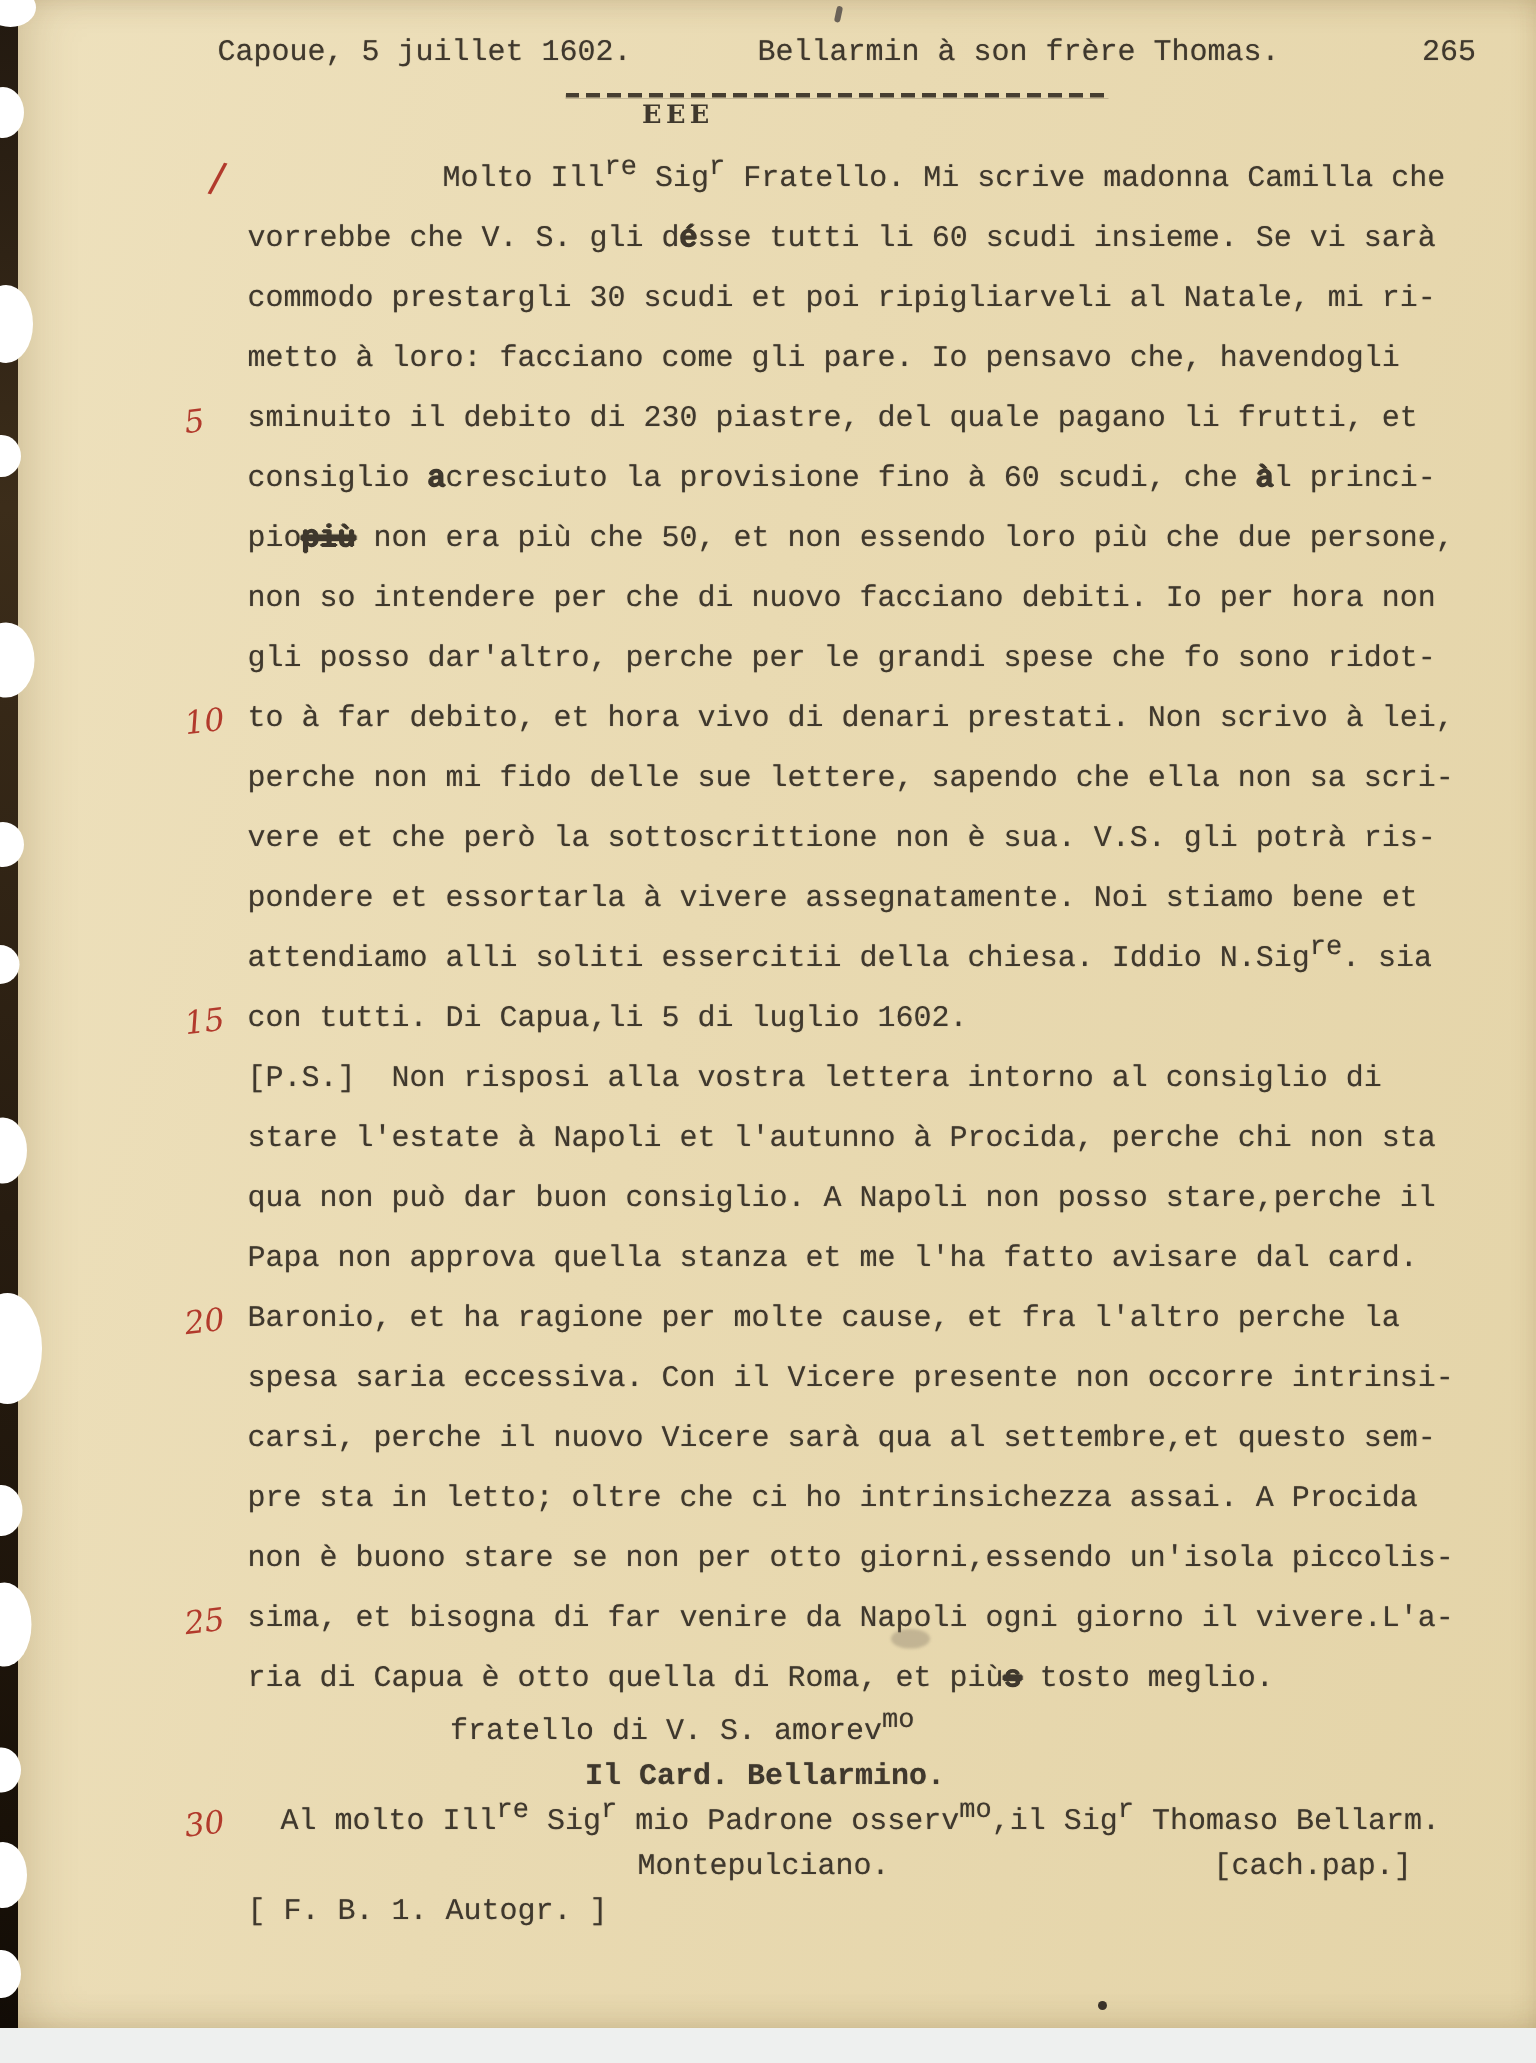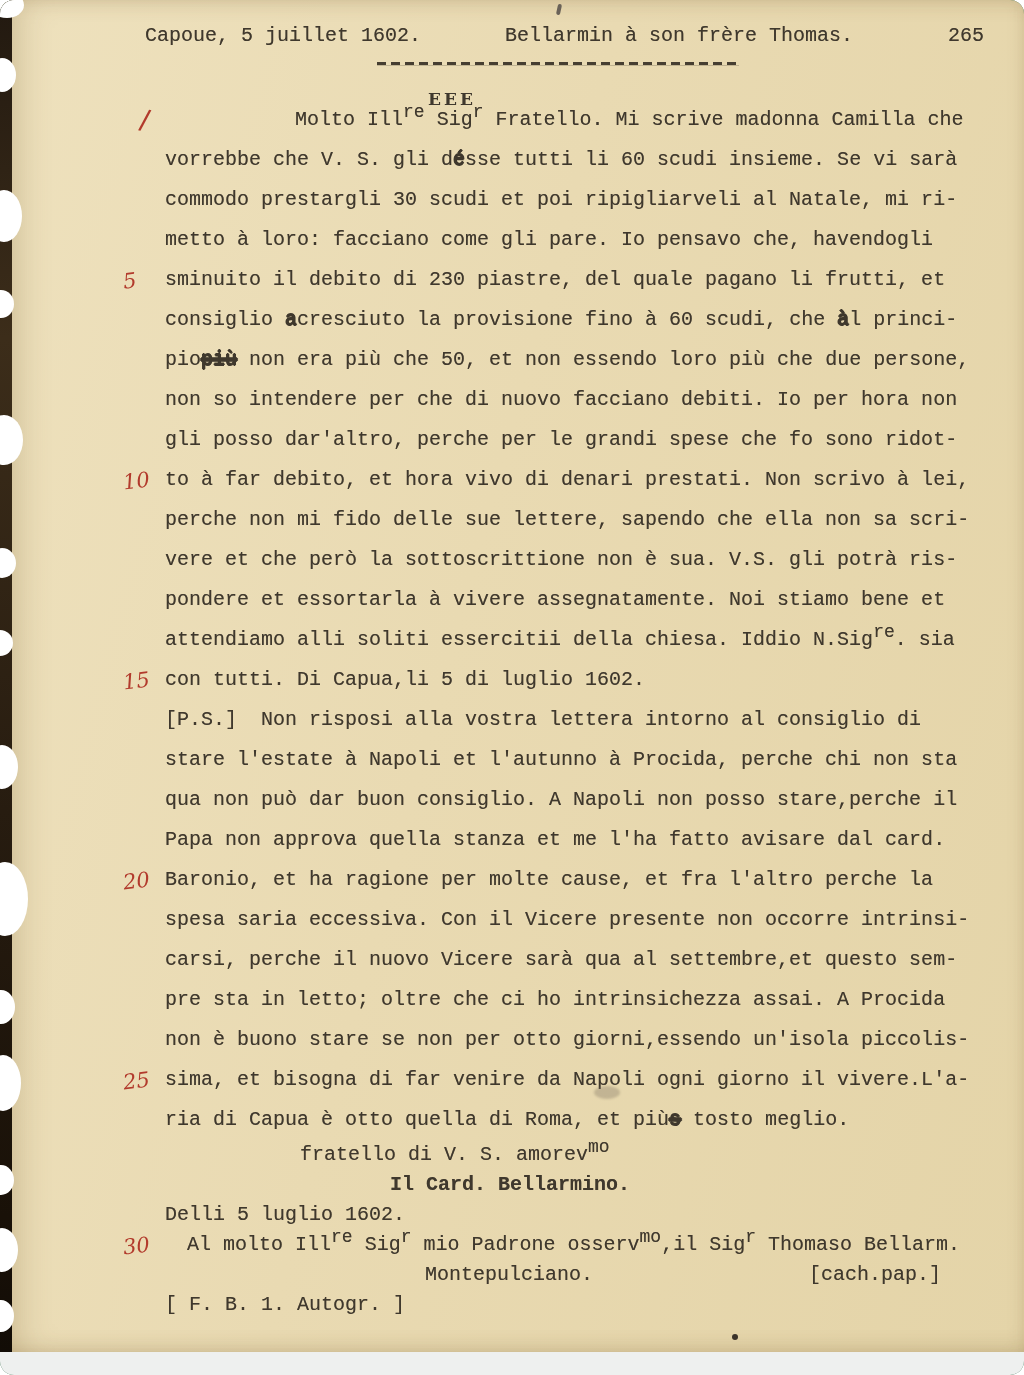--- a/index.html
+++ b/index.html
@@ -1,38 +1,38 @@
 <!DOCTYPE html>
 <html><head>
 <meta charset="utf-8">
 <style>
   html,body{margin:0;padding:0;background:#ffffff;}
   .scan{position:relative;width:1024px;height:1375px;overflow:hidden;background:#14532d;
-        font-family:"Liberation Mono","DejaVu Sans Mono",monospace;border-radius:14px;}
+        font-family:"Liberation Mono","DejaVu Sans Mono",monospace;}
   .paper{position:absolute;left:0;top:0;width:1024px;height:1352px;
         background:linear-gradient(105deg,#eee1bd 0%,#e9dab2 45%,#e4d4a8 100%);
         box-shadow:inset 30px 0 38px -18px rgba(110,80,35,.32),
                    inset -10px 0 20px -12px rgba(110,80,35,.16),
                    inset 0 -12px 24px -14px rgba(110,80,35,.22),
                    inset 0 14px 22px -16px rgba(110,80,35,.18);}
   .edge-strip{position:absolute;left:0;top:0;width:12px;height:1352px;
         background:linear-gradient(180deg,#221910,#3c2d1a 25%,#271c10 60%,#191108 90%,#120c06);}
   .notch{position:absolute;background:#ffffff;border-radius:50%;}
   .bottom-band{position:absolute;left:0;top:1352px;width:1024px;height:23px;background:#eef0ef;}
 
   .hdr{position:absolute;font-size:20px;color:#3f382d;text-shadow:0 0 .6px rgba(63,56,45,.55);white-space:pre;}
   .dateline{left:145px;top:24px;}
   .title{left:505px;top:24px;}
   .pageno{left:948px;top:24px;}
 
   .dashes{position:absolute;left:377px;top:62px;width:362px;height:3px;
         background:repeating-linear-gradient(90deg,#463e31 0 9px,rgba(0,0,0,0) 9px 14px);
         box-shadow:0 1px 0 rgba(70,62,49,.25);}
   .eee{position:absolute;left:428px;top:67px;font-family:"DejaVu Serif",serif;font-weight:bold;
-        font-size:17px;letter-spacing:3px;color:#3f382d;margin-top:22px;}
+        font-size:17px;letter-spacing:3px;color:#3f382d;}
 
   .lines{position:absolute;left:165px;top:100px;width:850px;color:#3f382d;font-size:20px;
         text-shadow:0 0 .6px rgba(63,56,45,.5);}
   .line{position:relative;height:40px;line-height:40px;white-space:pre;}
   .line.tight{height:30px;line-height:30px;}
   .marker{position:absolute;left:-42px;top:1px;font-family:"DejaVu Serif",serif;font-style:italic;
         color:#b23a2c;font-size:21px;transform:rotate(-7deg);text-shadow:none;}
   .marker.slash{left:-24px;top:-1px;font-style:normal;font-weight:bold;font-size:22px;
         transform:rotate(14deg) scaleY(1.25);}
   .sup{display:inline-block;font-size:18px;transform:translateY(-8px);line-height:1;}
@@ -82,21 +82,20 @@
         <div class="line"><span>Papa non approva quella stanza et me l'ha fatto avisare dal card.</span></div>
         <div class="line"><span class="marker">20</span><span>Baronio, et ha ragione per molte cause, et fra l'altro perche la</span></div>
         <div class="line"><span>spesa saria eccessiva. Con il Vicere presente non occorre intrinsi-</span></div>
         <div class="line"><span>carsi, perche il nuovo Vicere sarà qua al settembre,et questo sem-</span></div>
         <div class="line"><span>pre sta in letto; oltre che ci ho intrinsichezza assai. A Procida</span></div>
         <div class="line"><span>non è buono stare se non per otto giorni,essendo un'isola piccolis-</span></div>
         <div class="line"><span class="marker">25</span><span>sima, et bisogna di far venire da Napoli ogni giorno il vivere.L'a-</span></div>
         <div class="line"><span>ria di Capua è otto quella di Roma, et più</span><span class="ov strike">s</span><span> tosto meglio.</span></div>
         <div class="line tight" style="padding-left: 135px;"><span>fratello di V. S. amorev</span><span class="sup">mo</span></div>
         <div class="line tight" style="padding-left: 225px; font-weight: bold;"><span>Il Card. Bellarmino.</span></div>
-        <div class="line tight"><span>Delli 5 luglio 1602.</span></div>
         <div class="line tight" style="padding-left: 22px;"><span class="marker">30</span><span>Al molto Ill</span><span class="sup">re</span><span> Sig</span><span class="sup">r</span><span> mio Padrone osserv</span><span class="sup">mo</span><span>,il Sig</span><span class="sup">r</span><span> Thomaso Bellarm.</span></div>
         <div class="line tight" style="padding-left: 260px;"><span>Montepulciano.</span><span>                  </span><span>[cach.pap.]</span></div>
         <div class="line tight"><span>[ F. B. 1. Autogr. ]</span></div>
       </div>
 
     <div class="smudge"></div>
     <div class="footer-dot"></div>
   </div>
 
   <div class="edge-strip"></div>

